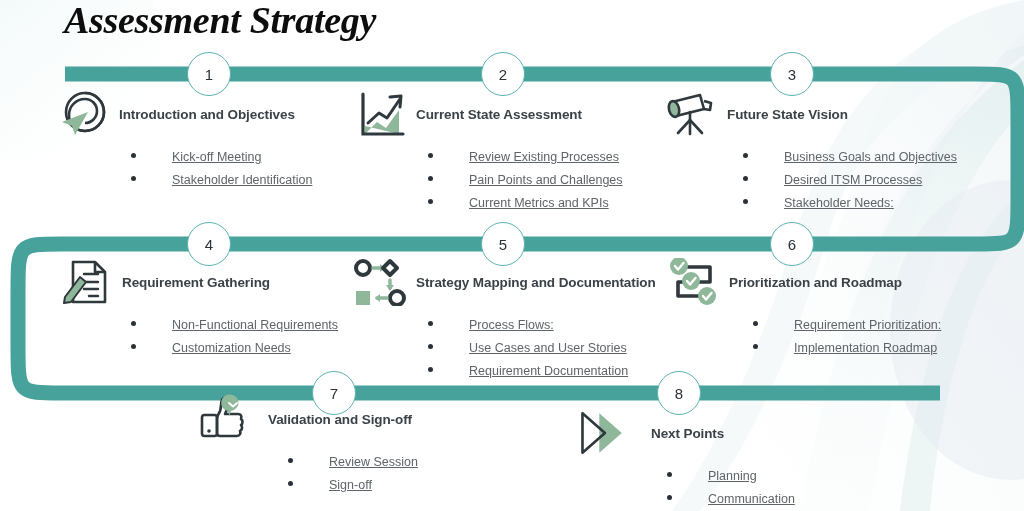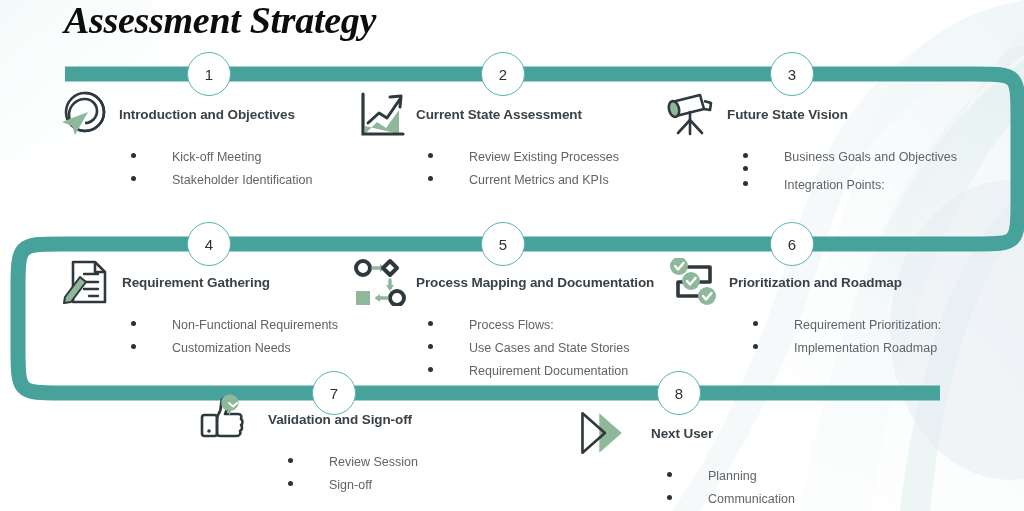--- a/index.html
+++ b/index.html
@@ -91,20 +91,21 @@
     padding: 0;
     list-style: none;
   }
   .bullets li {
     display: flex;
     align-items: baseline;
     font-size: 12.5px;
     color: #5e6469;
     line-height: 23px;
     white-space: nowrap;
+    text-decoration: underline;
   }
   .bullets li .dot {
     display: inline-block;
     width: 5px;
     height: 5px;
     border-radius: 50%;
     background: #2b3136;
     margin-right: 36px;
     flex: 0 0 5px;
     position: relative;
@@ -222,20 +223,24 @@
       </span>
       <span class="step-title">Current State Assessment</span>
     </div>
     <ul class="bullets" style="margin-left:76px;">
       <li>
           <span class="dot"></span>
           <span>Review Existing Processes</span>
         </li>
       <li>
           <span class="dot"></span>
+          <span>Pain Points and Challenges</span>
+        </li>
+      <li>
+          <span class="dot"></span>
           <span>Current Metrics and KPIs</span>
         </li>
     </ul>
   </div>
 
   <div class="step" style="left:663px; top:88px;">
     <div class="step-head">
       <span class="step-icon">
         <svg width="56" height="48" viewBox="0 0 56 48" xmlns="http://www.w3.org/2000/svg">
           <g stroke="#2f383d" stroke-width="2.6" fill="none" stroke-linejoin="round">
@@ -250,24 +255,25 @@
       </span>
       <span class="step-title">Future State Vision</span>
     </div>
     <ul class="bullets" style="margin-left:80px;">
       <li>
           <span class="dot"></span>
           <span>Business Goals and Objectives</span>
         </li>
       <li>
           <span class="dot"></span>
-        </li>
-      <li>
-          <span class="dot"></span>
-          <span>Integration Points:</span>
+          <span>Desired ITSM Processes</span>
+        </li>
+      <li>
+          <span class="dot"></span>
+          <span>Stakeholder Needs:</span>
         </li>
     </ul>
   </div>
 
   <div class="step" style="left:58px; top:256px;">
     <div class="step-head">
       <span class="step-icon">
         <svg width="50" height="48" viewBox="0 0 50 48" xmlns="http://www.w3.org/2000/svg">
           <path d="M11 4 L33 4 L43 14 L43 44 L11 44 Z" fill="none" stroke="#2f383d" stroke-width="2.6" stroke-linejoin="round"></path>
           <path d="M33 4 L33 14 L43 14" fill="none" stroke="#2f383d" stroke-width="2.6" stroke-linejoin="round"></path>
@@ -303,30 +309,30 @@
           <path d="M27 6 L32 10 L27 14" fill="#8fb79a"></path>
           <path d="M44 10 L37 3 L30 10 L37 17 Z" fill="none" stroke="#2f383d" stroke-width="4" stroke-linejoin="round"></path>
           <path d="M37 22 L37 30" stroke="#8fb79a" stroke-width="3.4" stroke-linecap="round"></path>
           <path d="M33 27 L37 33 L41 27" fill="#8fb79a"></path>
           <circle cx="44" cy="40" r="7" fill="none" stroke="#2f383d" stroke-width="4"></circle>
           <path d="M34 40 L24 40" stroke="#8fb79a" stroke-width="3.4" stroke-linecap="round"></path>
           <path d="M27 36 L22 40 L27 44" fill="#8fb79a"></path>
           <rect x="3" y="33" width="14" height="14" fill="#8fb79a"></rect>
         </svg>
       </span>
-      <span class="step-title">Process Mapping and Documentation</span>
+      <span class="step-title">Strategy Mapping and Documentation</span>
     </div>
     <ul class="bullets" style="margin-left:76px;">
       <li>
           <span class="dot"></span>
           <span>Process Flows:</span>
         </li>
       <li>
           <span class="dot"></span>
-          <span>Use Cases and State Stories</span>
+          <span>Use Cases and User Stories</span>
         </li>
       <li>
           <span class="dot"></span>
           <span>Requirement Documentation</span>
         </li>
     </ul>
   </div>
 
   <div class="step" style="left:665px; top:256px;">
     <div class="step-head">
@@ -387,21 +393,21 @@
   </div>
 
   <div class="step" style="left:575px; top:407px;">
     <div class="step-head">
       <span class="step-icon">
         <svg width="62" height="50" viewBox="0 0 62 50" xmlns="http://www.w3.org/2000/svg">
           <path d="M26 4 L50 25 L26 46 Z" fill="#8fb79a"></path>
           <path d="M8 4 L32 25 L8 46 Z" fill="none" stroke="#2f383d" stroke-width="2.8" stroke-linejoin="round"></path>
         </svg>
       </span>
-      <span class="step-title" style="margin-left:12px;">Next User</span>
+      <span class="step-title" style="margin-left:12px;">Next Points</span>
     </div>
     <ul class="bullets" style="margin-left:92px;">
       <li>
           <span class="dot"></span>
           <span>Planning</span>
         </li>
       <li>
           <span class="dot"></span>
           <span>Communication</span>
         </li>

